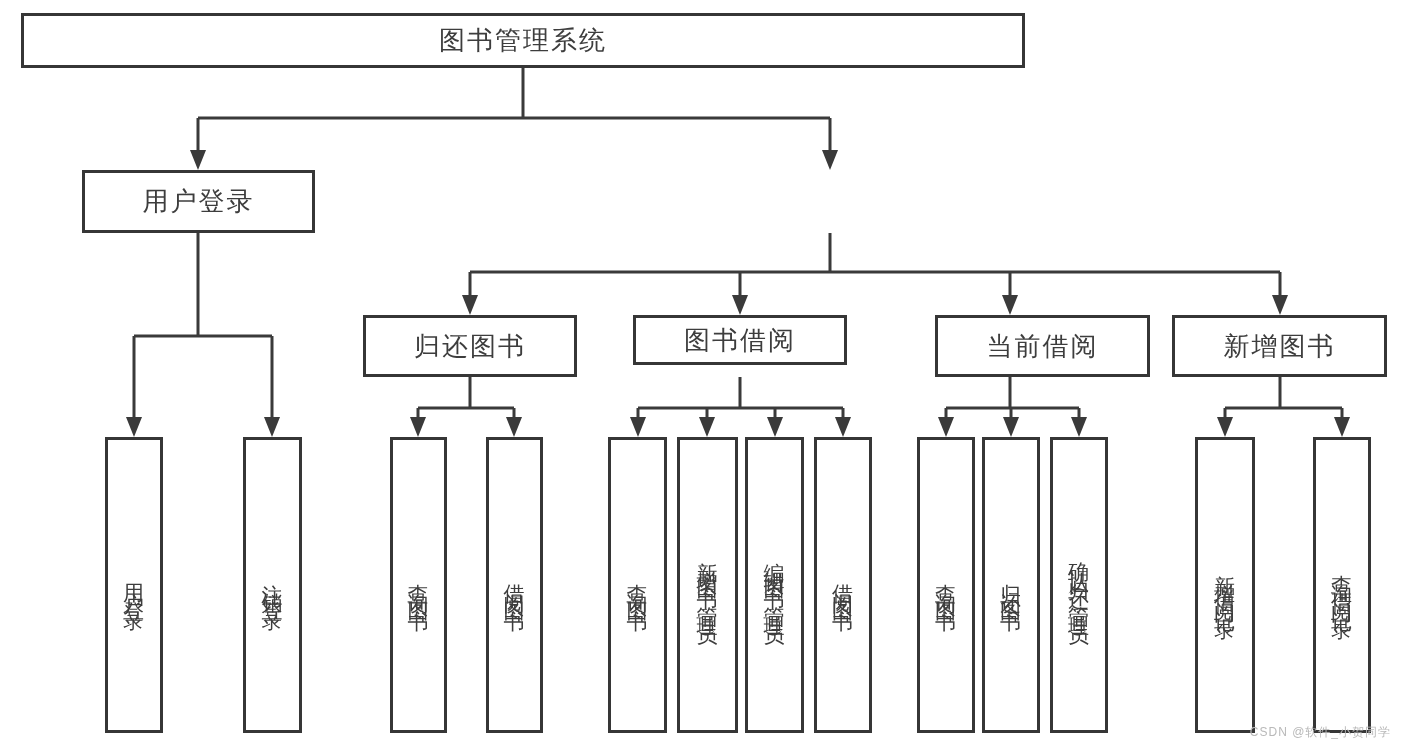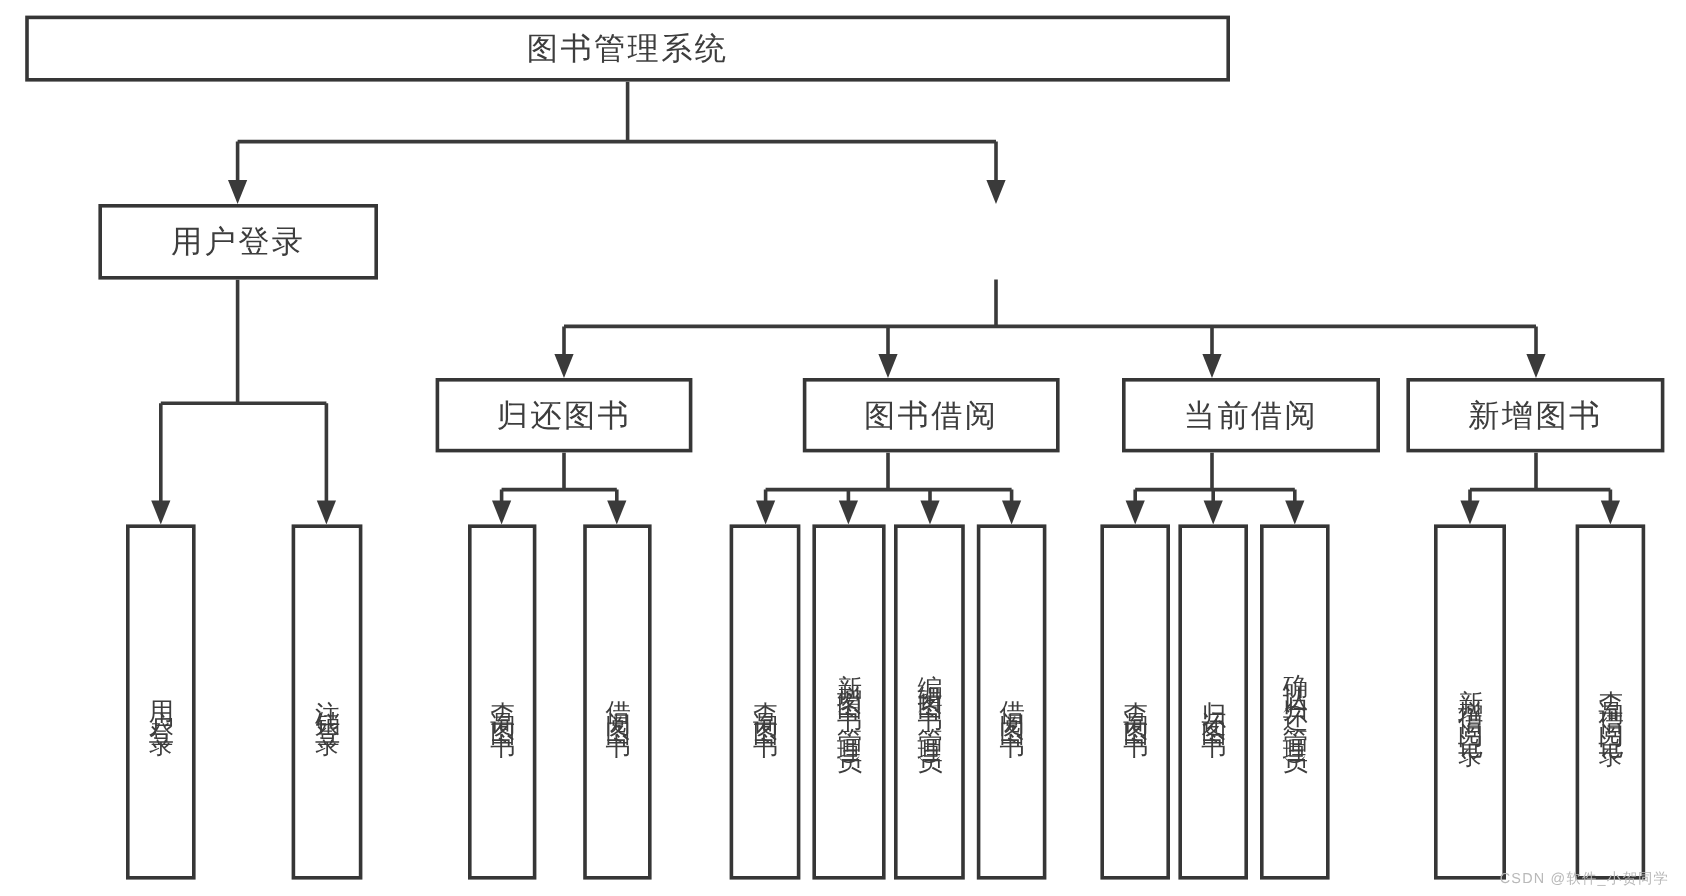--- a/index.html
+++ b/index.html
@@ -94,21 +94,21 @@
       <path d="M1217,417 h16 l-8,20 z"></path>
       <path d="M1334,417 h16 l-8,20 z"></path>
     </g>
   </svg>
 
   <div class="node h" style="left:21px; top:13px; width:1004px; height:55px">图书管理系统</div>
 
   <div class="node h" style="left:82px; top:170px; width:233px; height:63px">用户登录</div>
 
   <div class="node h" style="left:363px; top:315px; width:214px; height:62px">归还图书</div>
-  <div class="node h" style="left:669px; top:315px; width:214px; height:62px">图书借阅</div>
+  <div class="node h" style="left:633px; top:315px; width:214px; height:50px">图书借阅</div>
   <div class="node h" style="left:935px; top:315px; width:215px; height:62px">当前借阅</div>
   <div class="node h" style="left:1172px; top:315px; width:215px; height:62px">新增图书</div>
 
   <div class="node v" style="left:105px; top:437px; width:58px; height:296px">用户登录</div>
   <div class="node v" style="left:243px; top:437px; width:59px; height:296px">注销登录</div>
 
   <div class="node v" style="left:390px; top:437px; width:57px; height:296px">查询图书</div>
   <div class="node v" style="left:486px; top:437px; width:57px; height:296px">借阅图书</div>
 
   <div class="node v" style="left:608px; top:437px; width:59px; height:296px">查询图书</div>

